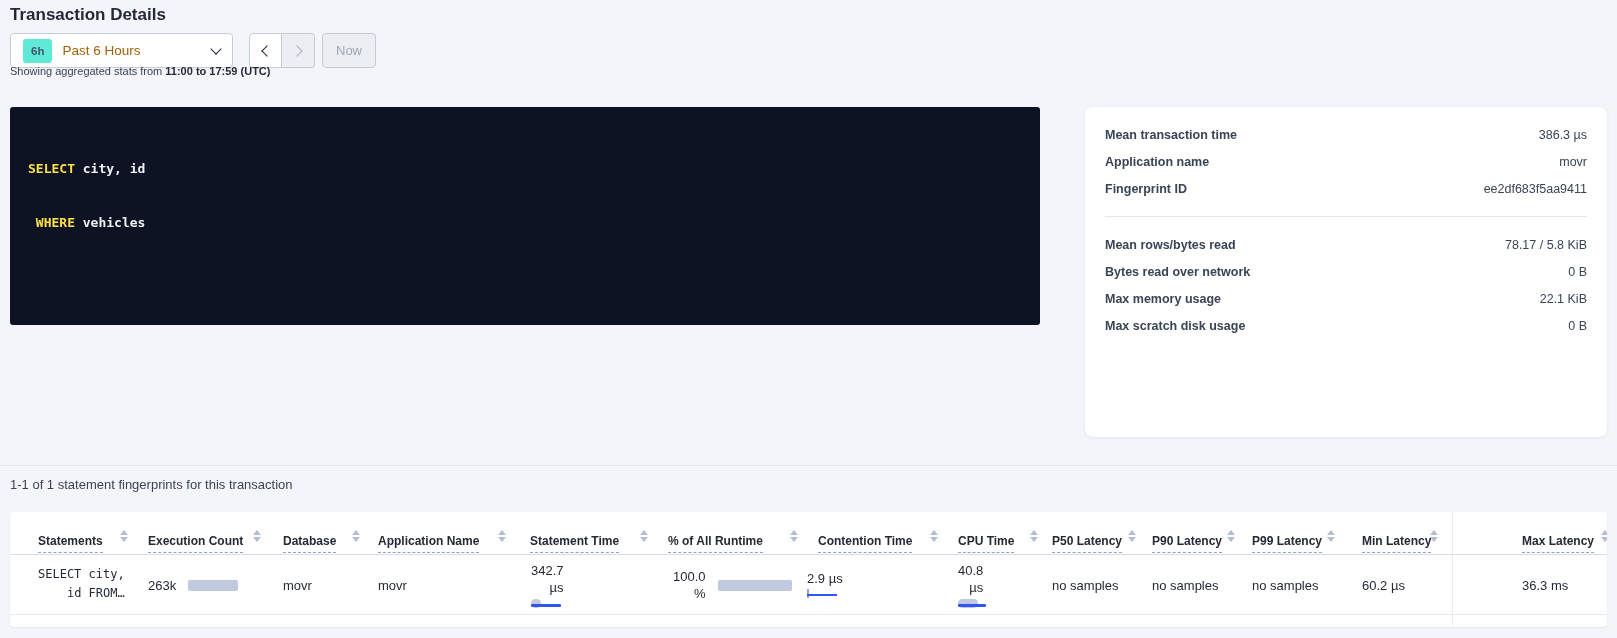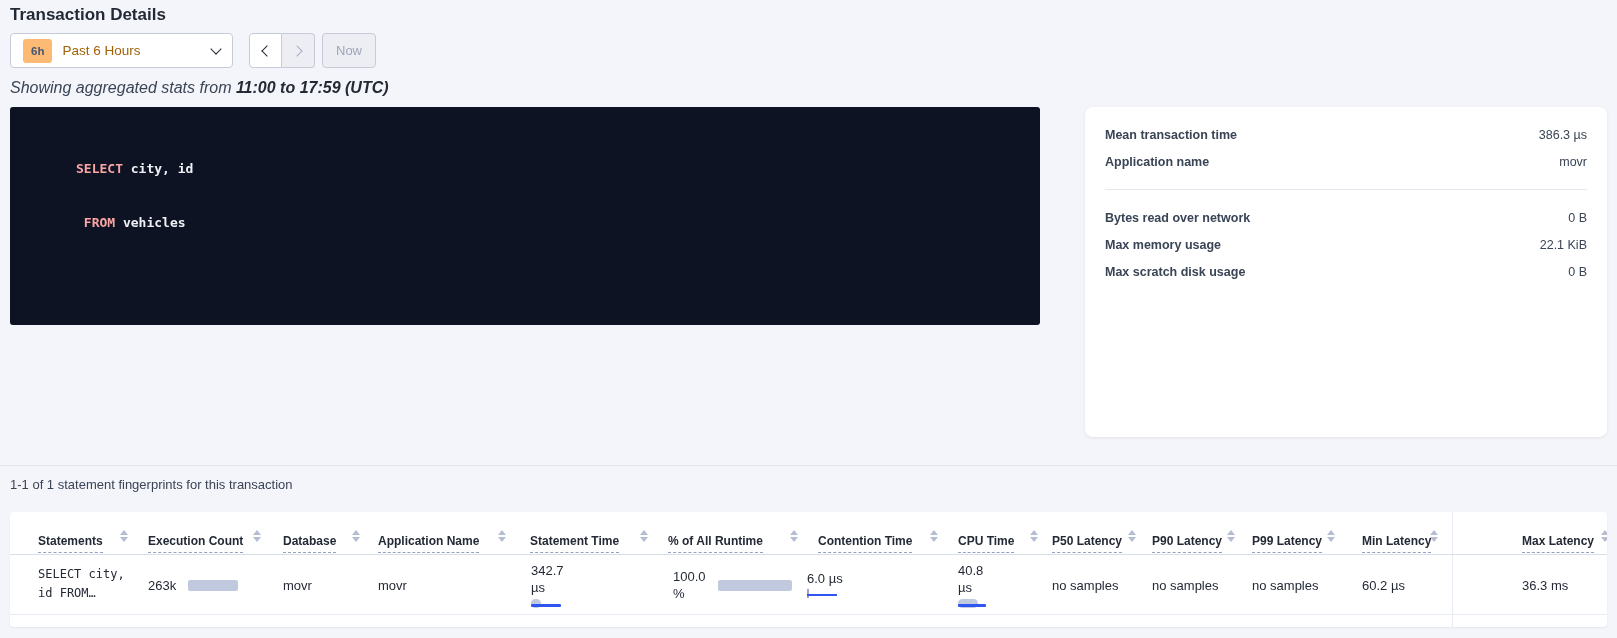--- a/index.html
+++ b/index.html
@@ -12,71 +12,71 @@
     overflow:hidden;
   }
   
   .page-title { position:absolute; left:10px; top:5px; font-size:17px; font-weight:700; color:#242a35; }
   .time-picker {
     position:absolute; left:10px; top:33px; width:223px; height:35px;
     background:#fff; border:1px solid #c6cbd8; border-radius:4px;
     display:flex; align-items:center; padding:0 12px; cursor:pointer;
   }
   .time-badge {
-    background:#fdba74; color:#475672; font-size:11.5px; font-weight:700;
+    background:#5eead4; color:#475672; font-size:11.5px; font-weight:700;
     border-radius:3px; padding:6px 8px; margin-right:10px;
   }
   .time-label { font-size:13.5px; color:#a16207; flex:1; }
   .chev { width:8px; height:8px; border-right:1.8px solid #242a35; border-bottom:1.8px solid #242a35; }
   .chev-down { transform:rotate(45deg); margin-top:-4px; }
   .nav-group { position:absolute; left:249px; top:33px; display:flex; }
   .nav-btn {
     width:33px; height:35px; background:#fff; border:1px solid #c6cbd8;
     display:flex; align-items:center; justify-content:center; cursor:pointer;
   }
   .nav-btn.prev { border-radius:4px 0 0 4px; }
   .nav-btn.next { border-radius:0 4px 4px 0; border-left:none; background:#eceef3; }
   .chev-left { transform:rotate(135deg); margin-left:3px; }
   .chev-right { transform:rotate(-45deg); margin-right:3px; border-color:#a9afbf; }
   .now-btn {
     position:absolute; left:322px; top:33px; height:35px; padding:0 13px;
     background:#eceef3; border:1px solid #c6cbd8; border-radius:4px;
     font-size:13px; color:#a0a7b7; display:flex; align-items:center; cursor:default;
   }
-  .stats-caption { position:absolute; left:10px; top:79px; font-size:16px; color:#394455;font-style:italic; }
+  .stats-caption { position:absolute; left:10px; top:65px; font-size:11px; color:#394455; }
   .stats-caption b { color:#242a35; }
   
   .sql-box {
     position:absolute; left:10px; top:107px; width:1030px; height:218px;
     background:#0d1322; border-radius:3px; padding:17px 18px;
     font-family:"DejaVu Sans Mono", monospace; font-size:13px; font-weight:700;
     line-height:18px; color:#eef0f6; white-space:pre;
   }
-  .sql-kw { color:#fca5a5;margin-left:48px; }
+  .sql-kw { color:#fde047; }
   
   .summary-card {
     position:absolute; left:1085px; top:107px; width:522px; height:330px;
     background:#fff; border-radius:8px; box-shadow:0 1px 3px rgba(60,70,90,.10);
     padding:14px 20px;
   }
   .sum-row { height:27px; display:flex; align-items:center; justify-content:space-between; }
   .sum-label { font-size:12.5px; font-weight:700; color:#394455; }
   .sum-value { font-size:12.5px; color:#394455; }
   .sum-divider { height:1px; background:#e3e8ef; margin:14px 0; }
   .sum-heading { height:27px; display:flex; align-items:center; font-size:15px; font-weight:700; color:#242a35; }
   
   .section-divider { position:absolute; left:0; top:465px; width:1617px; height:1px; background:#e2e7ee; }
   .count-caption { position:absolute; left:10px; top:477px; font-size:13px; color:#394455; }
   .tbl-card {
     position:absolute; left:10px; top:512px; width:1597px; height:115px;
     background:#fff; border-radius:4px; box-shadow:0 1px 2px rgba(60,70,90,.08);
     overflow:hidden;
   }
   .tbl-head { position:absolute; left:0; top:0; width:100%; height:43px; border-bottom:1px solid #d9dfea; }
-  .tbl-row  { position:absolute; left:0; top:43px; width:100%; height:60px; border-bottom:1px solid #e7ebf2; }
+  .tbl-row  { position:absolute; left:0; top:43px; width:100%; height:60px; border-bottom:1px solid #e7ebf2;text-align:right; }
   .tbl-vline { position:absolute; left:1442px; top:0; bottom:0; width:1px; background:#e7ebf2; }
   .th { position:absolute; top:19px; cursor:pointer; }
   .th-label {
     font-size:12px; font-weight:700; color:#242a35;
     border-bottom:1px dashed #93a1c0; padding-bottom:4px; white-space:nowrap;
   }
   .sort { position:absolute; top:18px; width:8px; display:flex; flex-direction:column; align-items:center; cursor:pointer; }
   .sort i { display:block; width:0; height:0; border-left:4px solid transparent; border-right:4px solid transparent; }
   .sort .up { border-bottom:5px solid #b4bdd2; margin-bottom:2px; }
   .sort .dn { border-top:5px solid #b4bdd2; }
@@ -117,33 +117,41 @@
   </div>
 </div>
 <div class="now-btn">Now</div>
 
 <div class="stats-caption">
   <span>Showing aggregated stats from </span><b>11:00 to 17:59 (UTC)</b>
 </div>
 
 <div class="sql-box">
   <div class="sql-line"><span class="sql-kw">SELECT</span><span> city, id</span></div>
-  <div class="sql-line"><span class="sql-kw"> FROM</span><span> vehicles</span></div>
+  <div class="sql-line"><span class="sql-kw"> WHERE</span><span> vehicles</span></div>
 </div>
 
 <div class="summary-card">
   <div class="sum-row">
     <span class="sum-label">Mean transaction time</span>
     <span class="sum-value">386.3 µs</span>
   </div>
   <div class="sum-row">
     <span class="sum-label">Application name</span>
     <span class="sum-value">movr</span>
   </div>
+  <div class="sum-row">
+    <span class="sum-label">Fingerprint ID</span>
+    <span class="sum-value">ee2df683f5aa9411</span>
+  </div>
   <div class="sum-divider"></div>
+  <div class="sum-row">
+    <span class="sum-label">Mean rows/bytes read</span>
+    <span class="sum-value">78.17 / 5.8 KiB</span>
+  </div>
   <div class="sum-row">
     <span class="sum-label">Bytes read over network</span>
     <span class="sum-value">0 B</span>
   </div>
   <div class="sum-row">
     <span class="sum-label">Max memory usage</span>
     <span class="sum-value">22.1 KiB</span>
   </div>
   <div class="sum-row">
     <span class="sum-label">Max scratch disk usage</span>
@@ -252,21 +260,21 @@
     </div>
     <div class="td" style="left:663px">
       <div class="stack">
         <span>100.0</span>
         <span>%</span>
       </div>
       <span class="gbar runtime-bar" style="width:74px"></span>
     </div>
     <div class="td" style="left:797px">
       <div class="stack">
-        <span>6.0 µs</span>
+        <span>2.9 µs</span>
         <div class="cbar">
           <span class="ctick"></span>
           <span class="cline" style="width:30px"></span>
         </div>
       </div>
     </div>
     <div class="td" style="left:948px">
       <div class="stack">
         <span>40.8</span>
         <span>µs</span>

